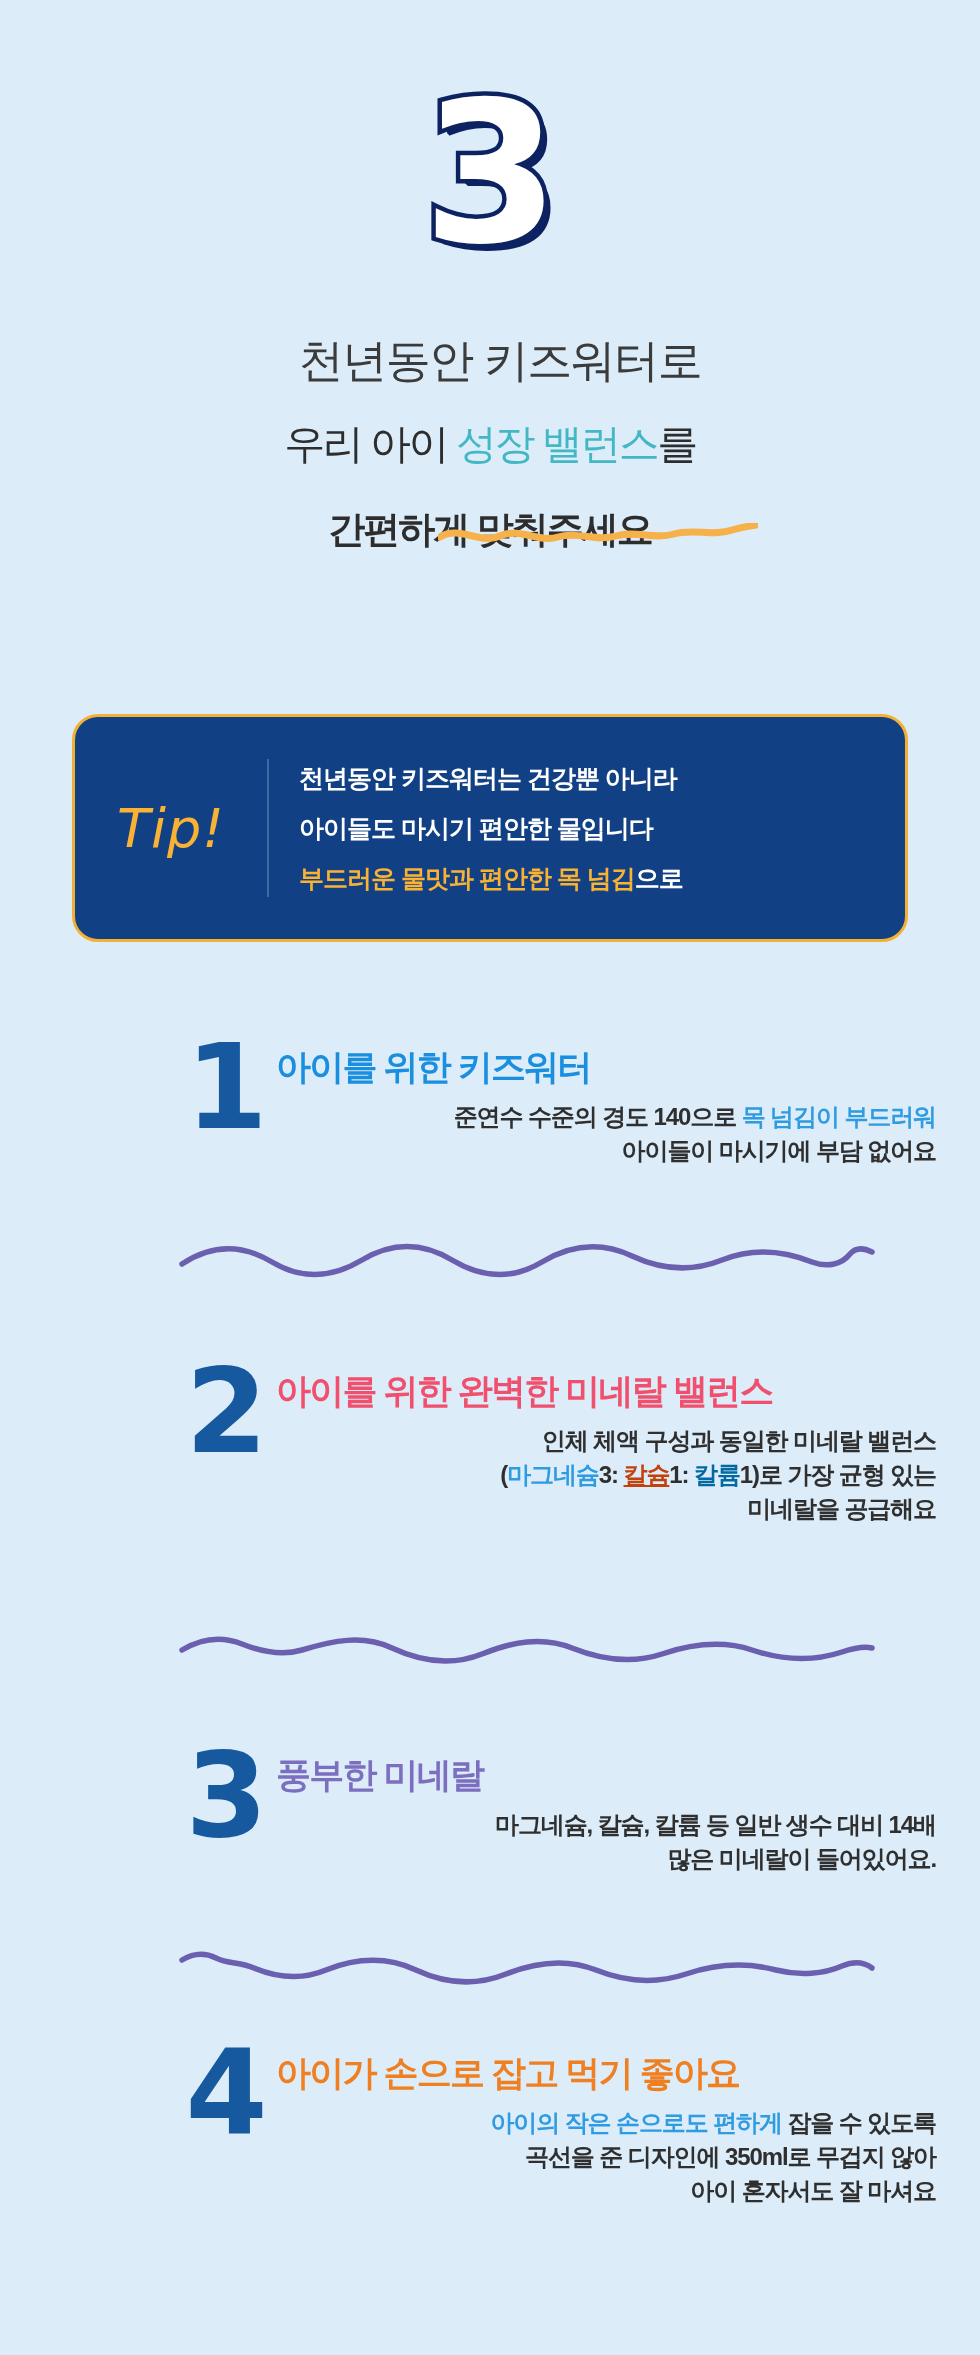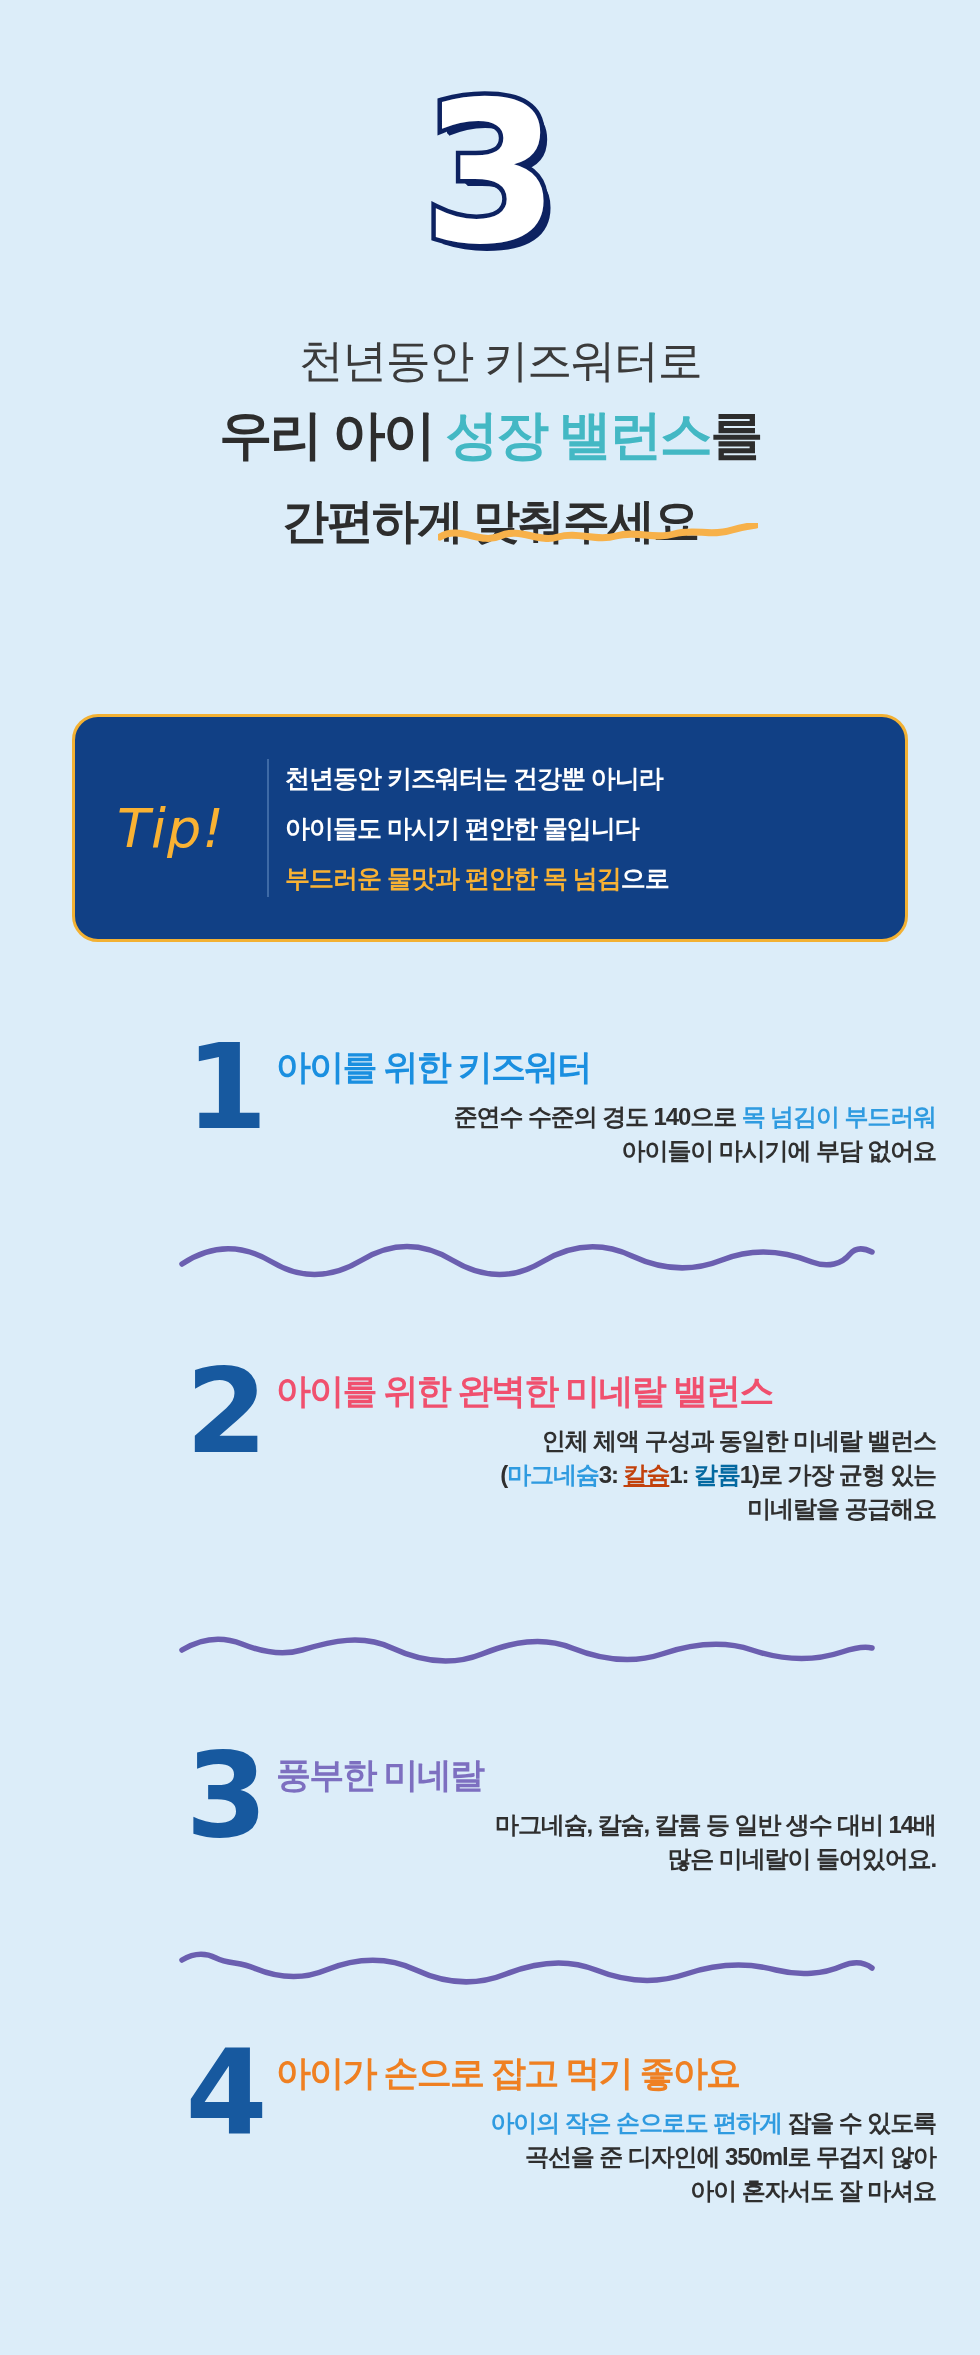--- a/index.html
+++ b/index.html
@@ -58,42 +58,42 @@
   }
   .hl-line-1 {
     font-size: 45px;
     font-weight: 500;
     color: #3b3b3b;
     letter-spacing: -1.5px;
     line-height: 58px;
     padding-left: 20px;
   }
   .hl-line-2 {
-    font-size: 53px;
-    font-weight: 700;
+    font-size: 41px;
+    font-weight: 400;
     color: #2d2d2d;
     letter-spacing: -2.5px;
     line-height: 82px;
-    margin-top: 4px;
+    margin-top: 13px;
     position: relative;
     display: block;
   }
   .hl-accent {
     color: #43b8c4;
   }
   .squiggle-hl {
     position: absolute;
     left: 438px;
     top: 523px;
     width: 320px;
     height: 22px;
     pointer-events: none;
   }
   .hl-line-3 {
-    font-size: 47px;
+    font-size: 37px;
     font-weight: 800;
     color: #2d2d2d;
     letter-spacing: -2px;
     line-height: 62px;
     margin-top: 14px;
     display: block;
   }
 
   
   .tip-box {
@@ -120,21 +120,21 @@
     font-family: "DejaVu Sans", sans-serif;
     font-style: italic;
   }
   .tip-divider {
     width: 2px;
     height: 138px;
     background: #3e6aa6;
     flex: 0 0 2px;
   }
   .tip-lines {
-    padding-left: 16px;
+    padding-left: 30px;
     color: #ffffff;
     font-size: 25px;
     font-weight: 700;
     letter-spacing: -1px;
     line-height: 50px;
   }
   .tip-gold {
     color: #f9b233;
   }
 

